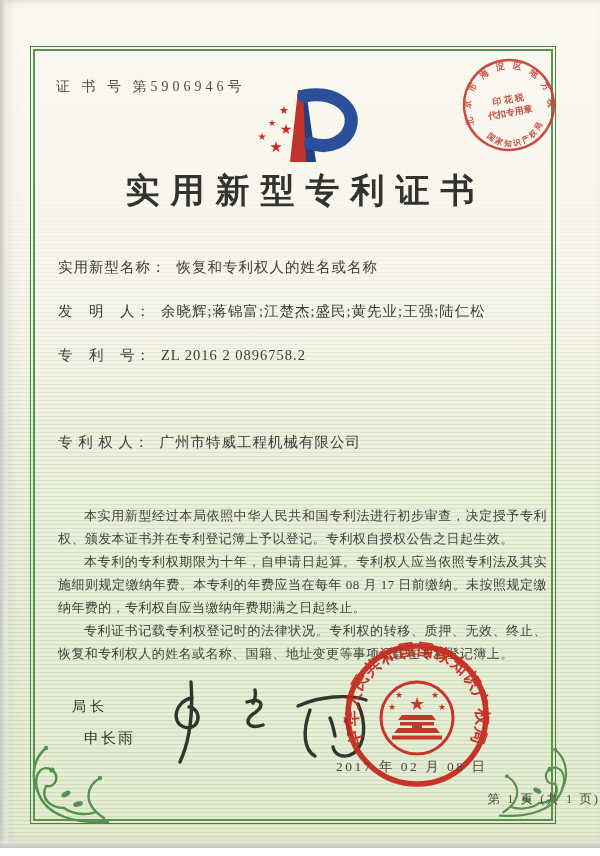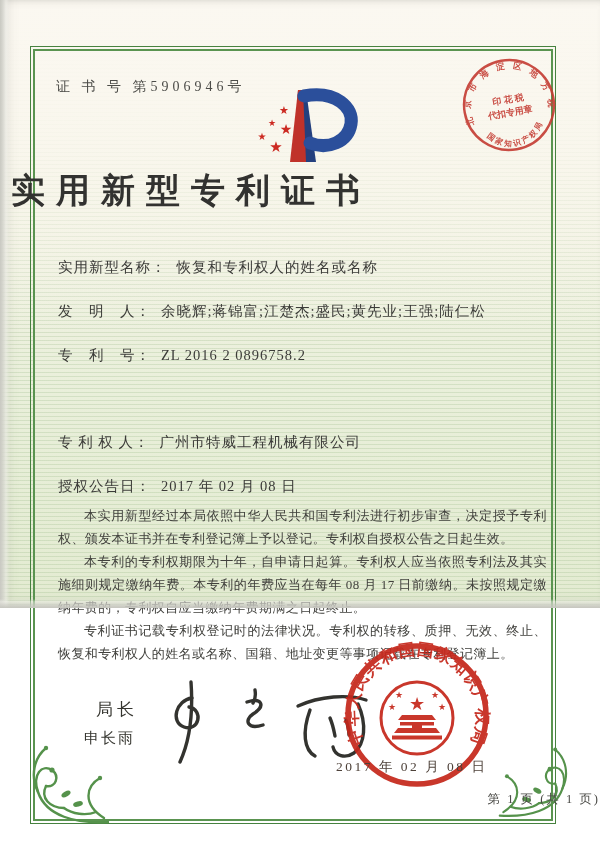--- a/index.html
+++ b/index.html
@@ -1,43 +1,43 @@
 <!DOCTYPE html>
 <html><head>
 <meta charset="utf-8">
 <style>
   html,body{margin:0;padding:0;background:#ffffff;}
   body{width:600px;height:856px;overflow:hidden;
        font-family:"Liberation Serif","DejaVu Serif",serif;}
-  .scan{position:relative;width:600px;height:608px;background:#0ea5e9;}
+  .scan{position:relative;width:600px;height:848px;background:#0ea5e9;}
   .page{position:absolute;inset:0;
     background:
       linear-gradient(180deg, rgba(251,248,241,1) 0%, rgba(250,247,238,0.88) 22%, rgba(250,247,238,0) 55%),
       repeating-linear-gradient(180deg, rgba(122,164,104,0.20) 0 1px, rgba(0,0,0,0) 1px 4px),
       linear-gradient(180deg,#faf7f0 0%,#f2f2e3 35%,#e9efda 65%,#e3ebd1 100%);
     box-shadow: inset 10px -8px 16px -10px rgba(90,90,85,0.55), inset 0 6px 10px -8px rgba(120,120,110,0.5);
   }
   .edge-shadow-left{position:absolute;left:0;top:0;width:10px;height:100%;
     background:linear-gradient(90deg,#c9c9c2,rgba(244,244,238,0.6) 60%,rgba(244,244,238,0));}
   .edge-shadow-bottom{position:absolute;left:0;bottom:0;width:100%;height:9px;
     background:linear-gradient(0deg,#c6c6bf,rgba(244,244,238,0.5) 70%,rgba(244,244,238,0));}
   .frame-outer{position:absolute;left:30px;top:46px;width:524px;height:776px;
     border:1px solid #46823f;}
   .frame-inner{position:absolute;inset:2px;border:2px solid #5a9450;}
   .cert-no{position:absolute;left:56px;top:78px;font-size:14px;letter-spacing:4px;color:#4c4c48;}
   .logo{position:absolute;left:238px;top:84px;width:132px;height:82px;}
-  .title{position:absolute;left:0;top:168px;width:600px;text-align:left;
+  .title{position:absolute;left:0;top:168px;width:600px;text-align:center;
     font-size:34px;font-weight:bold;color:#323230;letter-spacing:11px;text-indent:11px;}
   .field{position:absolute;left:58px;width:490px;font-size:14.5px;color:#3b3b38;letter-spacing:1px;white-space:nowrap;}
   .f0{top:258px}.f1{top:302px}.f2{top:346px}.f3{top:390px}.f4{top:433px}.f5{top:477px}
   .flabel{margin-right:10px;}
   .body-text{position:absolute;left:58px;top:504px;width:489px;font-size:13px;line-height:23px;
     text-align:justify;color:#41413d;letter-spacing:0.4px;}
   .body-text p{margin:0;text-indent:2em;}
-  .sig-title{position:absolute;left:96px;top:698px;font-size:17px;letter-spacing:4px;color:#35352f;}
+  .sig-title{position:absolute;left:72px;top:698px;font-size:14px;letter-spacing:4px;color:#35352f;}
   .sig-name{position:absolute;left:84px;top:729px;font-size:15px;letter-spacing:2px;color:#35352f;}
   .signature-svg{position:absolute;left:152px;top:672px;width:226px;height:100px;}
   .office-seal{position:absolute;left:342px;top:640px;width:150px;height:150px;opacity:0.93;}
   .seal-date{position:absolute;left:336px;top:758px;width:210px;font-size:13.5px;
     letter-spacing:2.5px;color:#4e423a;z-index:5;white-space:nowrap;}
   .tax-stamp{position:absolute;left:460px;top:56px;width:98px;height:98px;
     transform:rotate(-10deg);opacity:0.9;}
   .flourish-left{position:absolute;left:16px;top:734px;width:94px;height:94px;}
   .flourish-right{position:absolute;left:498px;top:732px;width:84px;height:94px;transform:scaleX(-1);}
   .footer{position:absolute;left:0;top:791px;width:600px;text-align:right;
@@ -86,23 +86,20 @@
       <span class="flabel">实用新型名称：</span><span class="fvalue">恢复和专利权人的姓名或名称</span>
     </div>
     <div class="field f1">
       <span class="flabel">发　明　人：</span><span class="fvalue">余晓辉;蒋锦富;江楚杰;盛民;黄先业;王强;陆仁松</span>
     </div>
     <div class="field f2">
       <span class="flabel">专　利　号：</span><span class="fvalue">ZL 2016 2 0896758.2</span>
     </div>
     <div class="field f4">
       <span class="flabel">专 利 权 人：</span><span class="fvalue">广州市特威工程机械有限公司</span>
-    </div>
-    <div class="field f5">
-      <span class="flabel">授权公告日：</span><span class="fvalue">2017 年 02 月 08 日</span>
     </div>
 
     <div class="body-text">
       <p>本实用新型经过本局依照中华人民共和国专利法进行初步审查，决定授予专利权、颁发本证书并在专利登记簿上予以登记。专利权自授权公告之日起生效。</p>
       <p>本专利的专利权期限为十年，自申请日起算。专利权人应当依照专利法及其实施细则规定缴纳年费。本专利的年费应当在每年 08 月 17 日前缴纳。未按照规定缴纳年费的，专利权自应当缴纳年费期满之日起终止。</p>
       <p>专利证书记载专利权登记时的法律状况。专利权的转移、质押、无效、终止、恢复和专利权人的姓名或名称、国籍、地址变更等事项记载在专利登记簿上。</p>
     </div>
 
     <div class="sig-title">局长</div>
     <div class="sig-name">申长雨</div>

